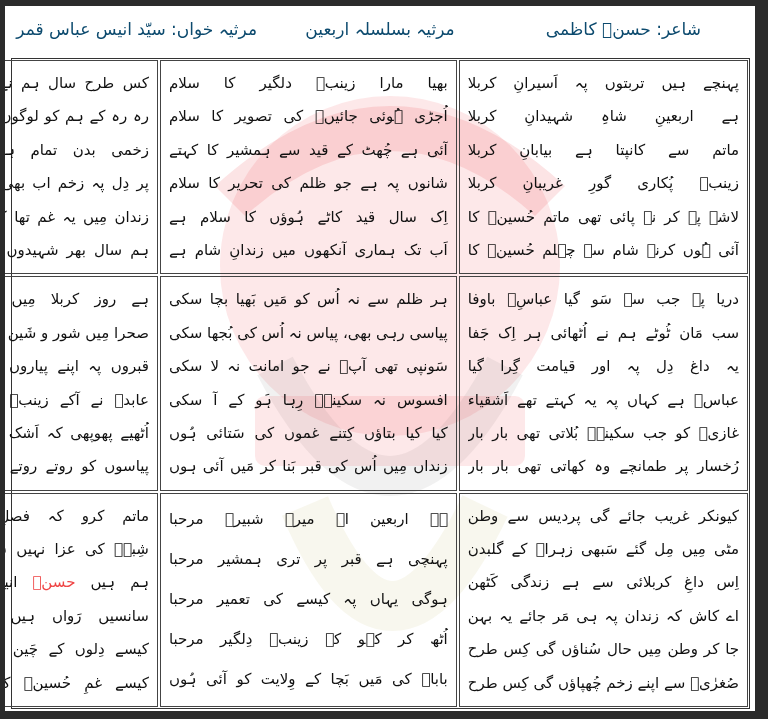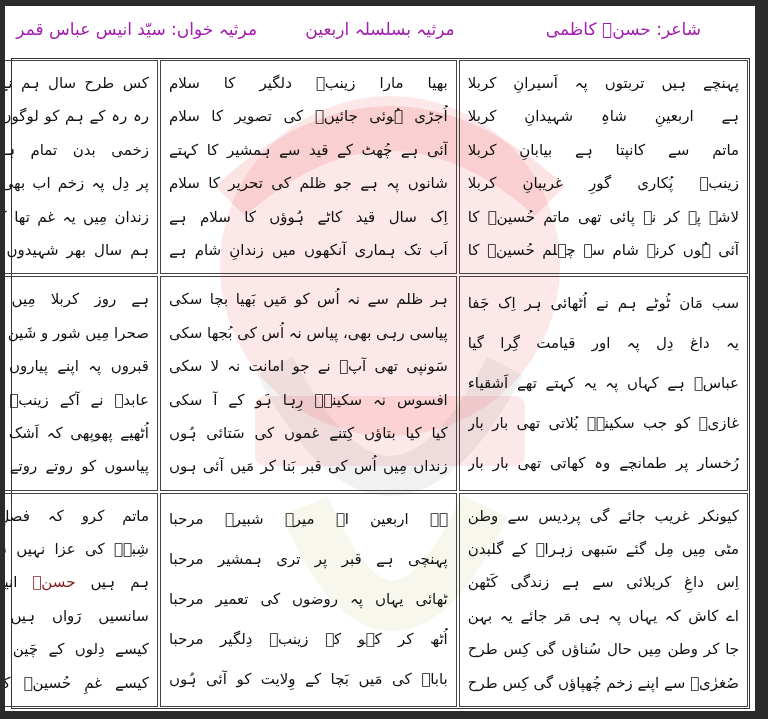--- a/index.html
+++ b/index.html
@@ -30,21 +30,21 @@
       height: 46px;
       display: flex;
       flex-direction: row-reverse;
       z-index: 2;
     }
     .header-cell {
       flex: 1;
       display: flex;
       align-items: center;
       justify-content: center;
-      color: #a21caf;
+      color: #0c4a6e;
       font-size: 17px;
       font-family: "DejaVu Sans", sans-serif;
       direction: rtl;
     }
     .grid {
       position: absolute;
       left: 6px; top: 52px;
       width: 737px; height: 649px;
       border: 1.5px solid #333;
       display: grid;
@@ -64,21 +64,21 @@
     }
     .line {
       font-size: 15px;
       color: #111;
       text-align: justify;
       text-align-last: justify;
       line-height: 1.55;
       white-space: nowrap;
       overflow: hidden;
     }
-    .red { color: #7f1d1d; }
+    .red { color: #ef4444; }
   </style>
 </head>
 <body>
 
 <div class="page">
 
   <svg class="watermark" viewBox="0 0 470 640">
     <circle cx="235" cy="200" r="170" fill="#e8202a" opacity="0.10"></circle>
     <path d="M60 120 Q235 -40 410 120 L380 150 Q235 20 90 150 Z" fill="#e8202a" opacity="0.12"></path>
     <path d="M120 300 Q235 520 350 300" stroke="#888" stroke-width="40" fill="none" opacity="0.12"></path>
@@ -113,20 +113,21 @@
     <div class="cell">
       <div class="line">کس طرح سال ہم نے گُزارا ہے کیا کہیں</div>
       <div class="line">رہ رہ کے ہم کو لوگوں نے مارا ہے کیا کہیں</div>
       <div class="line">زخمی بدن تمام ہمارا ہے کیا کہیں</div>
       <div class="line">پر دِل پہ زخم اب بھی تمہارا ہے کیا کہیں</div>
       <div class="line">زندان مِیں یہ غم تھا کوئی غم نہ کر سکے</div>
       <div class="line">ہم سال بھر شہیدوں کا ماتم نہ کر سکے</div>
     </div>
 
     <div class="cell">
+      <div class="line">دریا پہ جب سے سَو گیا عباسِؑ باوفا</div>
       <div class="line">سب مَان ٹُوٹے ہم نے اُٹھائی ہر اِک جَفا</div>
       <div class="line">یہ داغ دِل پہ اور قیامت گِرا گیا</div>
       <div class="line">عباسؑ ہے کہاں پہ یہ کہتے تھے اَشقیاء</div>
       <div class="line">غازیؑ کو جب سکینہؑ بُلاتی تھی بار بار</div>
       <div class="line">رُخسار پر طمانچے وہ کھاتی تھی بار بار</div>
     </div>
     <div class="cell">
       <div class="line">ہر ظلم سے نہ اُس کو مَیں بَھیا بچا سکی</div>
       <div class="line">پیاسی رہی بھی، پیاس نہ اُس کی بُجھا سکی</div>
       <div class="line">سَونپی تھی آپؑ نے جو امانت نہ لا سکی</div>
@@ -140,28 +141,28 @@
       <div class="line">قبروں پہ اپنے پیاروں کی ماتم جو کر لیا</div>
       <div class="line">عابدؑ نے آکے زینبؑ مضطر سے یہ کہا</div>
       <div class="line">اُٹھیے پھوپھی کہ اَشک وہاں بھی بہائیں گے</div>
       <div class="line">پیاسوں کو روتے روتے مدینے مِیں جائیں گے</div>
     </div>
 
     <div class="cell">
       <div class="line">کیونکر غریب جائے گی پردیس سے وطن</div>
       <div class="line">مٹی مِیں مِل گئے سَبھی زہراؑ کے گلبدن</div>
       <div class="line">اِس داغِ کربلائی سے ہے زندگی کَٹھن</div>
-      <div class="line">اے کاش کہ یہاں پہ ہی مَر جائے یہ بہن</div>
+      <div class="line">اے کاش کہ زندان پہ ہی مَر جائے یہ بہن</div>
       <div class="line">جا کر وطن مِیں حال سُناؤں گی کِس طرح</div>
       <div class="line">صُغرٰیؑ سے اپنے زخم چُھپاؤں گی کِس طرح</div>
     </div>
     <div class="cell">
       <div class="line">ہے اربعین اے میرے شبیرؑ مرحبا</div>
       <div class="line">پہنچی ہے قبر پر تری ہمشیر مرحبا</div>
-      <div class="line">ٹھائی یہاں پہ روضوں کی تعمیر مرحبا</div>
+      <div class="line">ہوگی یہاں پہ کیسے کی تعمیر مرحبا</div>
       <div class="line">اُٹھ کر کہو کے زینبؑ دِلگیر مرحبا</div>
       <div class="line">باباؑ کی مَیں بَچا کے وِلایت کو آئی ہُوں</div>
     </div>
     <div class="cell">
       <div class="line">ماتم کرو کہ فصلِ عزا اختتام ہے</div>
       <div class="line">شِبہؑ کی عزا نہیں ہے تو جینا حرام ہے</div>
       <div class="line">ہم ہیں <span class="red">حسنؔ</span> انیس غمِ ناتمام ہے</div>
       <div class="line">سانسیں رَواں ہیں آرزُوئے اِنتقام ہے</div>
       <div class="line">کیسے دِلوں کے چَین کو ہم الوداع کہیں</div>
       <div class="line">کیسے غمِ حُسینؑ کو ہم الوداع کہیں</div>

